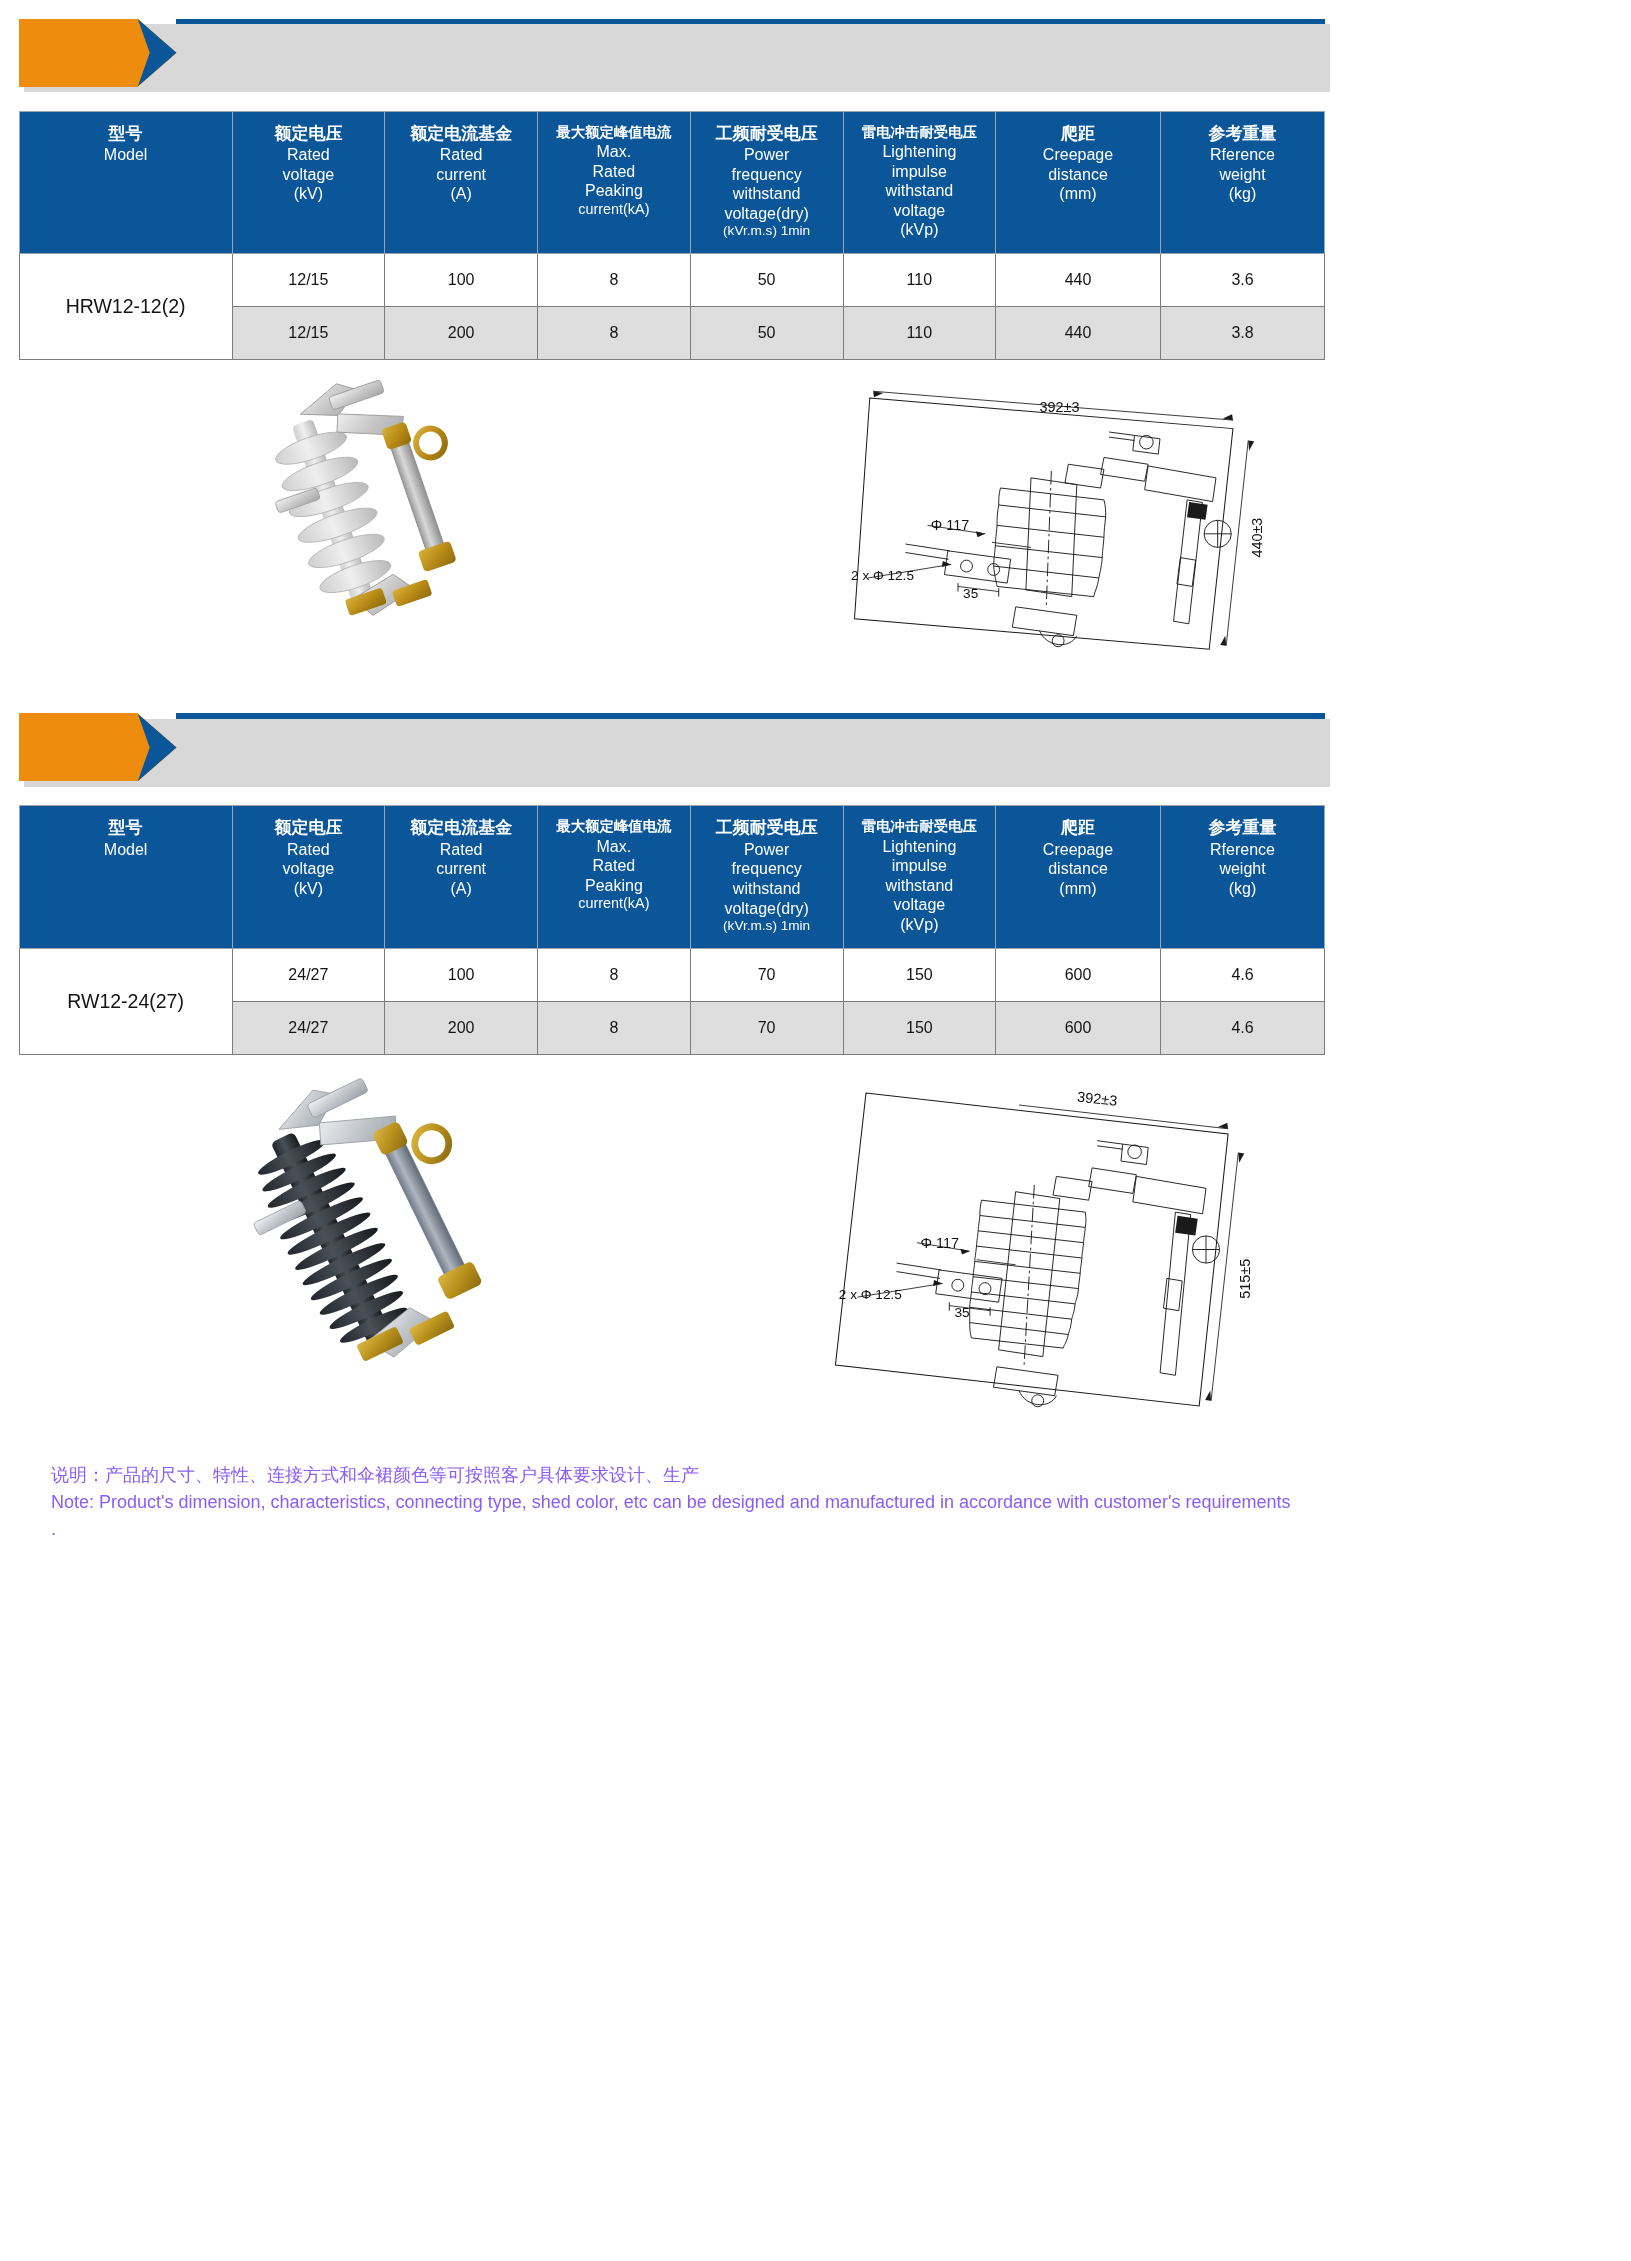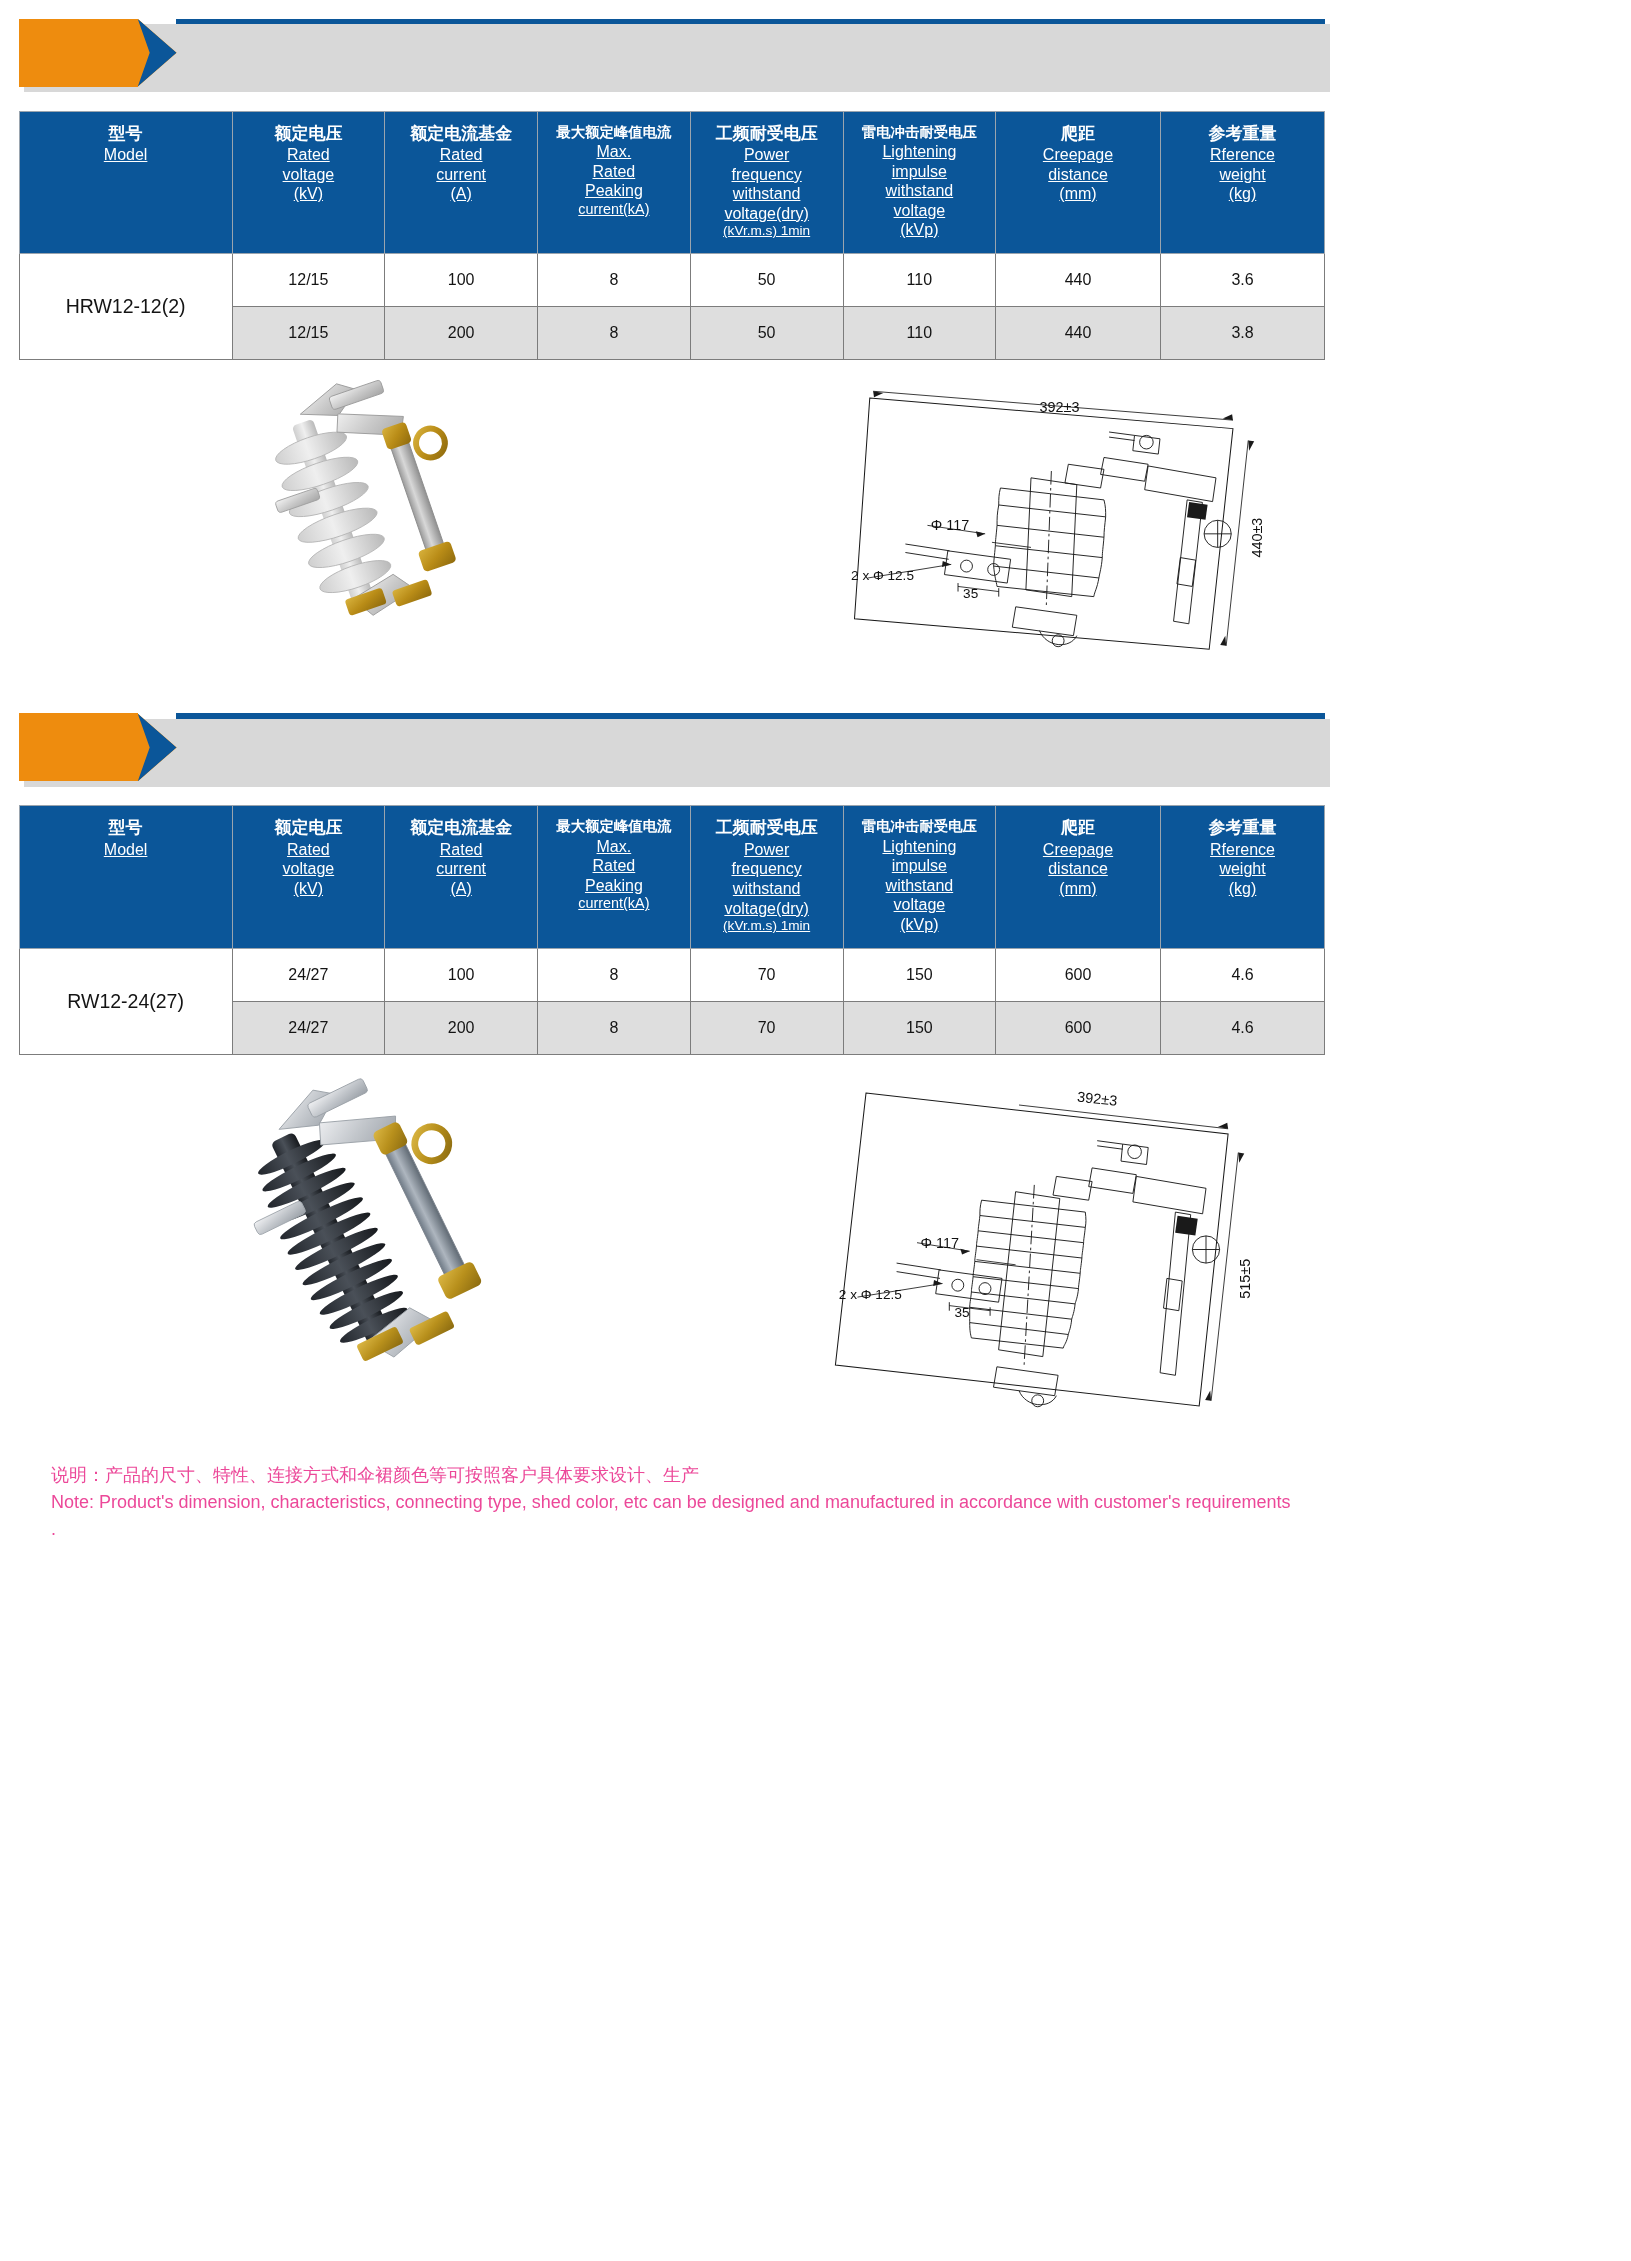--- a/index.html
+++ b/index.html
@@ -75,21 +75,21 @@
     color: #ffffff;
     font-weight: bold;
     font-size: 16px;
     line-height: 1.22;
     vertical-align: top;
     padding: 12px 3.4px 13.6px 3.4px;
     border: 0.8px solid #9aa4ae;
     text-align: center;
   }
   table.spec th .zh { display: block; font-size: 17px; padding-bottom: 0.8px; }
-  table.spec th .en { display: block; font-size: 16px; font-weight: normal; text-decoration: underline; }
+  table.spec th .en { display: block; font-size: 16px; font-weight: normal; }
   table.spec td {
     border: 0.8px solid #7c7c7c;
     text-align: center;
     font-size: 16px;
     color: #141414;
     height: 53px;
     background: #ffffff;
   }
   table.spec td.model {
     font-size: 19.5px;
@@ -106,21 +106,21 @@
     justify-content: flex-start;
   }
   .photo-col { flex: 0 0 52%; display: flex; justify-content: center; }
   .draw-col  { flex: 0 0 48%; display: flex; justify-content: flex-end; }
 
   svg { display: block; }
 
   
   .note {
     margin: 25.5px 51px 8.5px 51px;
-    color: #ec4899;
+    color: #8b5cf6;
     line-height: 1.5;
   }
   .note .l1 { font-size: 18px; display: block; }
   .note .l2 { font-size: 18px; display: block; }
 
   .spacer-a { height: 22px; }
   .spacer-b { height: 8.5px; }
 </style>
 </head>
 <body>

